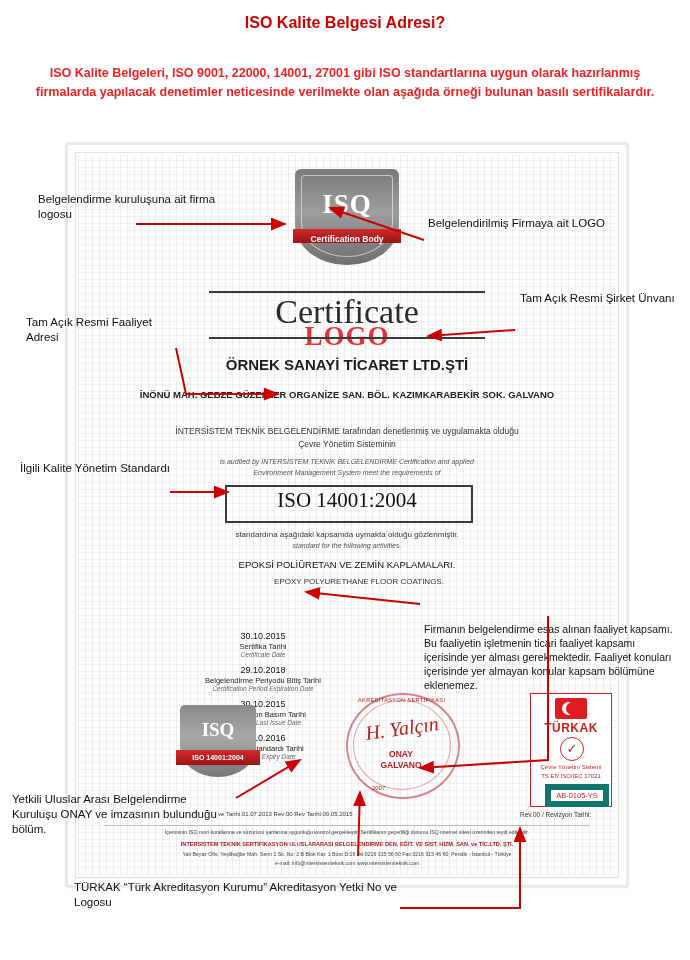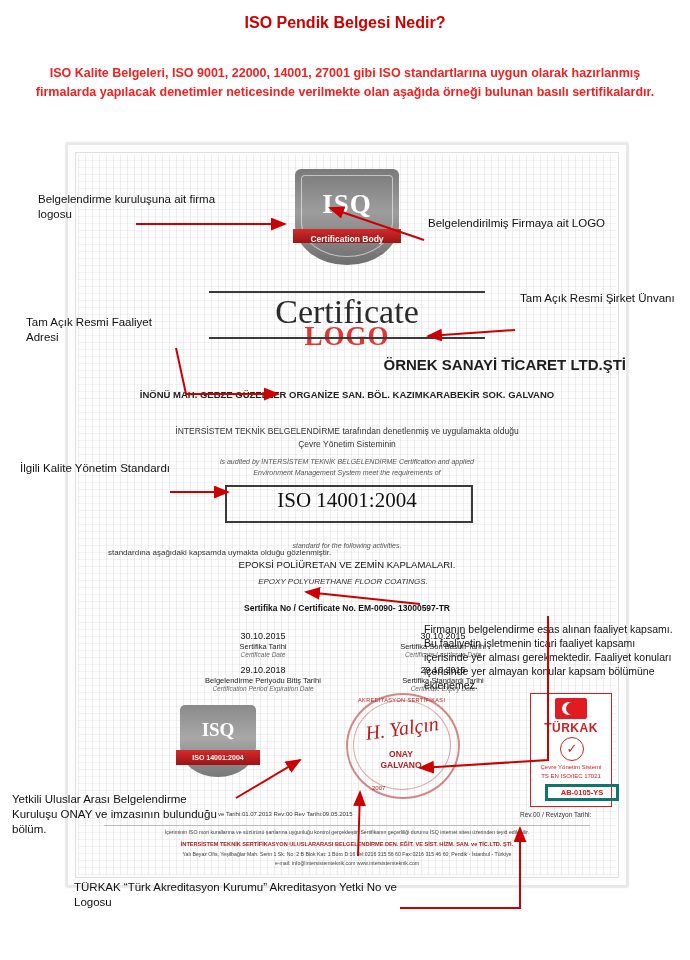--- a/index.html
+++ b/index.html
@@ -79,21 +79,21 @@
     position:absolute;left:141px;width:276px;height:2px;background:#3a3a3a;
   }
   .rule.r1{top:146px;}
   .rule.r2{top:192px;}
   .logo-word{
     position:absolute;left:0;top:176px;width:558px;text-align:center;
     font-family:"Liberation Serif",serif;font-size:27px;font-weight:bold;color:#e23434;
     letter-spacing:1px;
   }
   .company{
-    position:absolute;left:0;top:211px;width:558px;text-align:right;
+    position:absolute;left:0;top:211px;width:558px;text-align:center;
     font-size:15px;font-weight:bold;color:#1d1d1d;
   }
   .address{
     position:absolute;left:40px;top:243px;width:478px;text-align:center;
     font-size:9.5px;font-weight:bold;color:#222;line-height:14px;
   }
   .audited-tr{
     position:absolute;left:40px;top:280px;width:478px;text-align:center;
     font-size:8.5px;color:#333;line-height:13px;
   }
@@ -103,44 +103,44 @@
   }
   .std-box{
     position:absolute;left:157px;top:340px;width:244px;height:34px;
     border:2px solid #3a3a3a;
   }
   .std-text{
     position:absolute;left:157px;top:343px;width:244px;text-align:center;
     font-size:21px;color:#111;font-family:"Liberation Serif",serif;
   }
   .std-sub-tr{
-    position:absolute;left:40px;top:403px;width:478px;text-align:left;
+    position:absolute;left:40px;top:385px;width:478px;text-align:center;
     font-size:8px;color:#333;
   }
   .std-sub-en{
     position:absolute;left:40px;top:397px;width:478px;text-align:center;
     font-size:7px;color:#555;font-style:italic;
   }
   .scope-tr{
     position:absolute;left:40px;top:414px;width:478px;text-align:center;
     font-size:9.5px;font-weight:normal;color:#111;
   }
   .scope-en{
-    position:absolute;left:36px;top:432px;width:478px;text-align:center;
-    font-size:8px;font-style:italic;color:#333;
+    position:absolute;left:52px;top:432px;width:478px;text-align:center;
+    font-size:8px;color:#333;
   }
   .certno{
     position:absolute;left:40px;top:458px;width:478px;text-align:center;
     font-size:8.5px;font-weight:bold;color:#111;
   }
 
   
   .dates{
     position:absolute;left:120px;top:486px;width:330px;
-    display:flex;justify-content:space-between;
+    display:flex;justify-content:space-between;flex-direction:column;
   }
   .dates .col{width:150px;text-align:center;}
   .dates .d{font-size:9px;color:#111;margin-bottom:1px;}
   .dates .lt{font-size:7.5px;color:#222;}
   .dates .le{font-size:6.5px;color:#666;font-style:italic;margin-bottom:7px;}
 
   
   .seal-isq{
     position:absolute;left:112px;top:560px;width:76px;height:86px;
   }
@@ -203,21 +203,21 @@
     font-size:12px;font-weight:bold;color:#cc2222;letter-spacing:.5px;
   }
   .seal-turkak .check{
     position:absolute;left:29px;top:43px;width:22px;height:22px;border-radius:50%;
     border:1px solid #cc2222;color:#cc2222;font-size:13px;text-align:center;line-height:21px;
   }
   .seal-turkak .l1{position:absolute;left:0;top:70px;width:80px;text-align:center;font-size:6px;color:#cc2222;}
   .seal-turkak .l2{position:absolute;left:0;top:79px;width:80px;text-align:center;font-size:6px;color:#cc2222;}
   .seal-turkak .code{
     position:absolute;left:14px;top:90px;width:52px;text-align:center;
-    border:3px solid #0f766e;font-size:7.5px;font-weight:bold;color:#cc2222;padding:1px 8px;
+    border:6px solid #0f766e;font-size:7.5px;font-weight:normal;color:#cc2222;padding:1px 0;
   }
 
   
   .rev-left{position:absolute;left:150px;top:666px;font-size:6px;color:#333;}
   .rev-right{position:absolute;left:452px;top:666px;font-size:6.5px;color:#333;}
   .foot-line{position:absolute;left:36px;top:680px;width:486px;height:1px;background:#bbb;}
   .foot-1{position:absolute;left:36px;top:684px;width:486px;text-align:center;font-size:5.2px;color:#444;}
   .foot-2{position:absolute;left:36px;top:696px;width:486px;text-align:center;font-size:5.6px;color:#a32222;font-weight:bold;}
   .foot-3{position:absolute;left:36px;top:706px;width:486px;text-align:center;font-size:5.2px;color:#444;}
   .foot-4{position:absolute;left:36px;top:715px;width:486px;text-align:center;font-size:5.2px;color:#444;}
@@ -234,21 +234,21 @@
   .a8{left:74px;top:880px;width:330px;}
 
   
   .arrows{position:absolute;left:0;top:0;width:690px;height:960px;pointer-events:none;}
 </style>
 </head>
 <body>
 
 <div class="page">
 
-  <div class="main-title">ISO Pendik Belgesi Nedir?</div>
+  <div class="main-title">ISO Kalite Belgesi Adresi?</div>
   <div class="intro">ISO Kalite Belgeleri, ISO 9001, 22000, 14001, 27001 gibi ISO standartlarına uygun olarak hazırlanmış firmalarda yapılacak denetimler neticesinde verilmekte olan aşağıda örneği bulunan basılı sertifikalardır.</div>
 
   <div class="cert">
     <div class="guilloche"></div>
     <div class="cert-inner">
 
       <div class="isq-shield">
         <div class="body"></div>
         <div class="txt">ISQ</div>
         <div class="ribbon">
@@ -277,21 +277,20 @@
       </div>
 
       <div class="std-box"></div>
       <div class="std-text">ISO 14001:2004</div>
       <div class="std-sub-tr">standardına aşağıdaki kapsamda uymakta olduğu gözlenmiştir.</div>
       <div class="std-sub-en">standard for the following activities.</div>
 
       <div class="scope-tr">EPOKSİ POLİÜRETAN VE ZEMİN KAPLAMALARI.</div>
       <div class="scope-en">EPOXY POLYURETHANE FLOOR COATINGS.</div>
 
-      <div class="certno">Sertifika No / Certificate No. EM-0090- 13000597-TR</div>
 
       <div class="dates">
         <div class="col">
           <div class="d">30.10.2015</div>
           <div class="lt">Sertifika Tarihi</div>
           <div class="le">Certificate Date</div>
           <div class="d">29.10.2018</div>
           <div class="lt">Belgelendirme Periyodu Bitiş Tarihi</div>
           <div class="le">Certification Period Expiration Date</div>
         </div>

